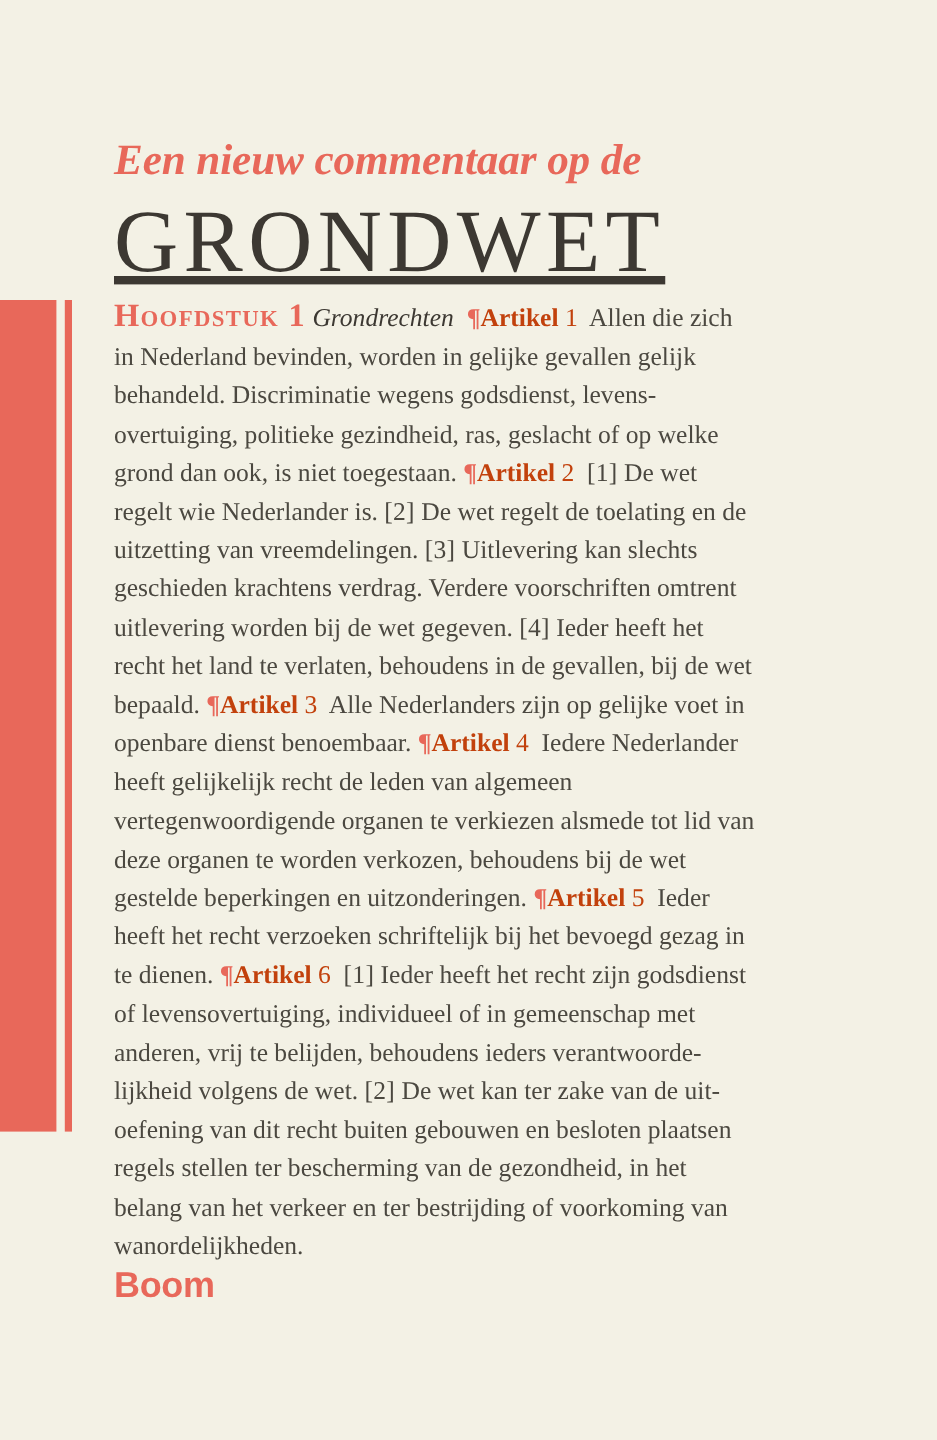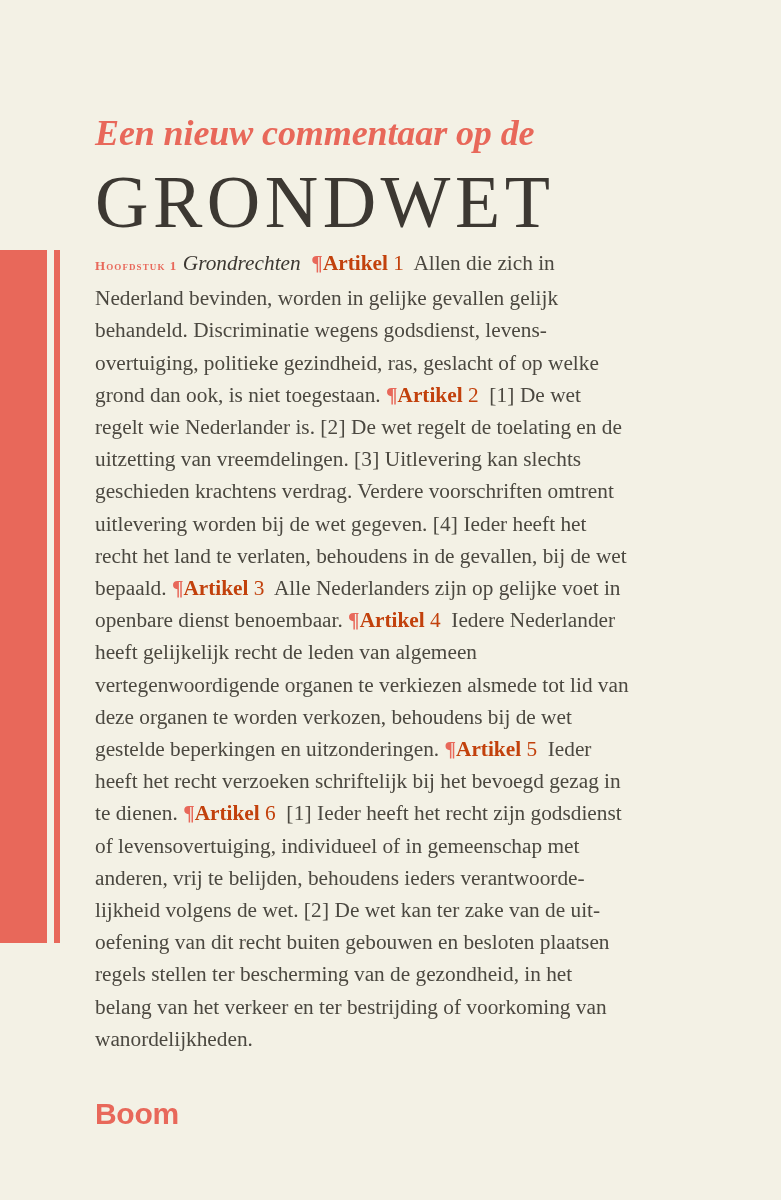--- a/index.html
+++ b/index.html
@@ -60,40 +60,41 @@
     letter-spacing: -0.1px;
     white-space: nowrap;
   }
   .maintitle {
     font-size: 74px;
     line-height: 1.0;
     color: #3c3832;
     letter-spacing: 4.5px;
     margin-top: 12px;
     white-space: nowrap;
+    text-decoration: underline;
   }
 
   
   .body-text {
     position: absolute;
     left: 95px;
     top: 247px;
     width: 535px;
     font-size: 21.3px;
     line-height: 32.2px;
     color: #4b4840;
     text-align: left;
     hyphens: manual;
   }
   .chapter-label {
     color: #e8685a;
     font-weight: 700;
     font-variant: small-caps;
     letter-spacing: 1.1px;
-    font-size: 13px;
+    font-size: 27px;
   }
   .chapter-title {
     color: #3c3832;
     font-weight: 400;
     font-style: italic;
   }
   .art {
     color: #c2410c;
     font-weight: 700;
     white-space: nowrap;
@@ -133,21 +134,21 @@
     white-space: nowrap;
   }
   .amp {
     letter-spacing: 0;
   }
 
   
   .publisher {
     position: absolute;
     left: 95px;
-    top: 1099px;
+    top: 1057px;
     font-family: "Liberation Sans", "DejaVu Sans", sans-serif;
     font-weight: 700;
     font-size: 30px;
     letter-spacing: -0.3px;
     color: #e8685a;
     line-height: 1;
   }
 </style>
 </head>
 <body>

